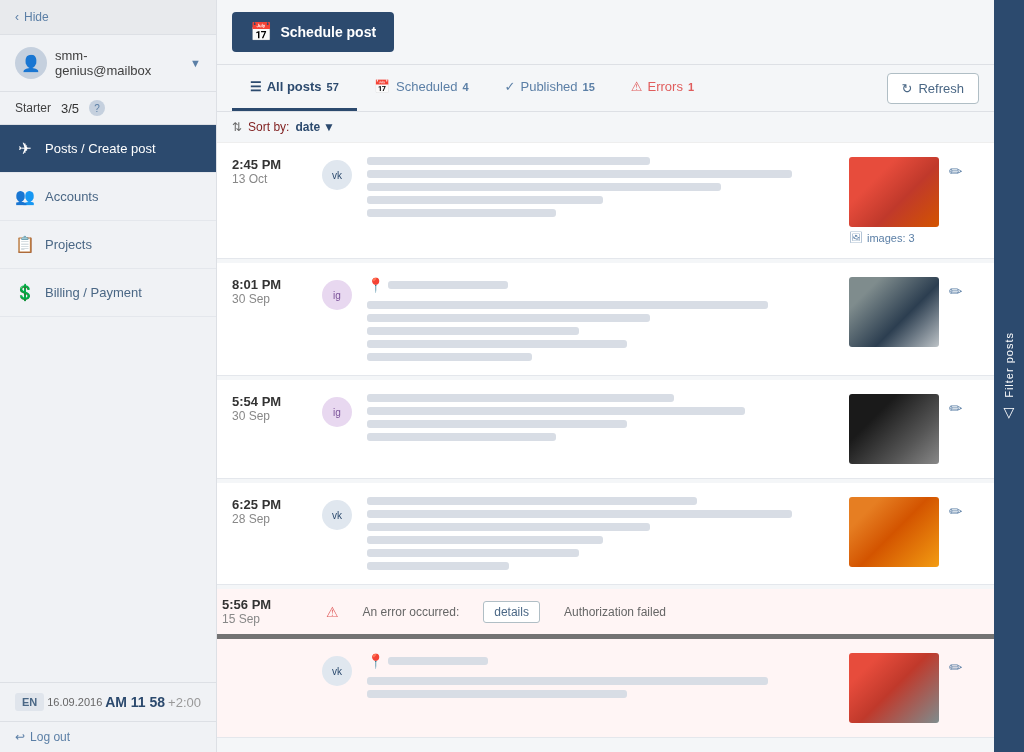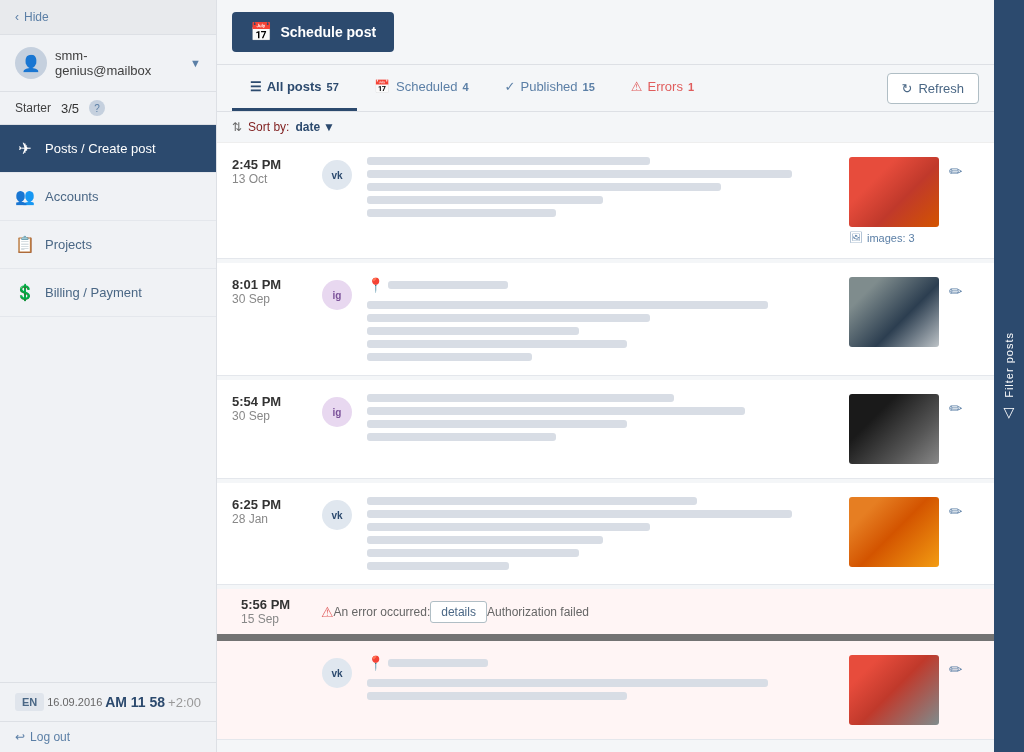--- a/index.html
+++ b/index.html
@@ -240,21 +240,20 @@
       padding-top: 3px;
     }
     .account-icon {
       width: 30px; height: 30px;
       border-radius: 50%;
       background: #e0e7ef;
       display: flex; align-items: center; justify-content: center;
       font-size: 12px;
       color: #5b7fa6;
       position: relative;
-      font-weight: bold;
     }
     .post-text-lines {
       flex: 1;
       display: flex;
       flex-direction: column;
       gap: 5px;
       justify-content: center;
     }
     .text-line {
       height: 8px;
@@ -290,24 +289,24 @@
       gap: 4px;
     }
     .post-image-col {
       display: flex;
       flex-direction: column;
       align-items: flex-start;
     }
     .error-notice {
       display: flex;
       align-items: center;
-      gap: 0;
-      padding: 8px 24px;
+      gap: 24px;
+      padding: 8px 5px;
       background: #fff5f5;
-      border-bottom: 7px solid #737373;
+      border-bottom: 5px solid #737373;
       font-size: 12px;
       color: #666;
     }
     .error-icon { color: #e05c5c; font-size: 14px; }
     .error-details-btn {
       background: #fff;
       border: 1px solid #b0bec5;
       padding: 3px 10px;
       border-radius: 3px;
       cursor: pointer;
@@ -540,21 +539,21 @@
         <div class="post-image img-clock"></div>
       </div>
       <div class="post-actions">
         <span class="edit-icon">✏</span>
       </div>
     </div>
 
     <div class="post-row">
       <div class="post-time">
         <div class="post-time-value">6:25 PM</div>
-        <div class="post-date">28 Jan</div>
+        <div class="post-date">28 Sep</div>
       </div>
       <div class="post-account">
         <div class="account-icon">
           <span style="font-size:10px;color:#2c4a6e;">vk</span>
         </div>
       </div>
       <div class="post-text-lines">
         <div class="text-line" style="width:70%;"></div>
         <div class="text-line" style="width:90%;"></div>
         <div class="text-line" style="width:60%;"></div>

